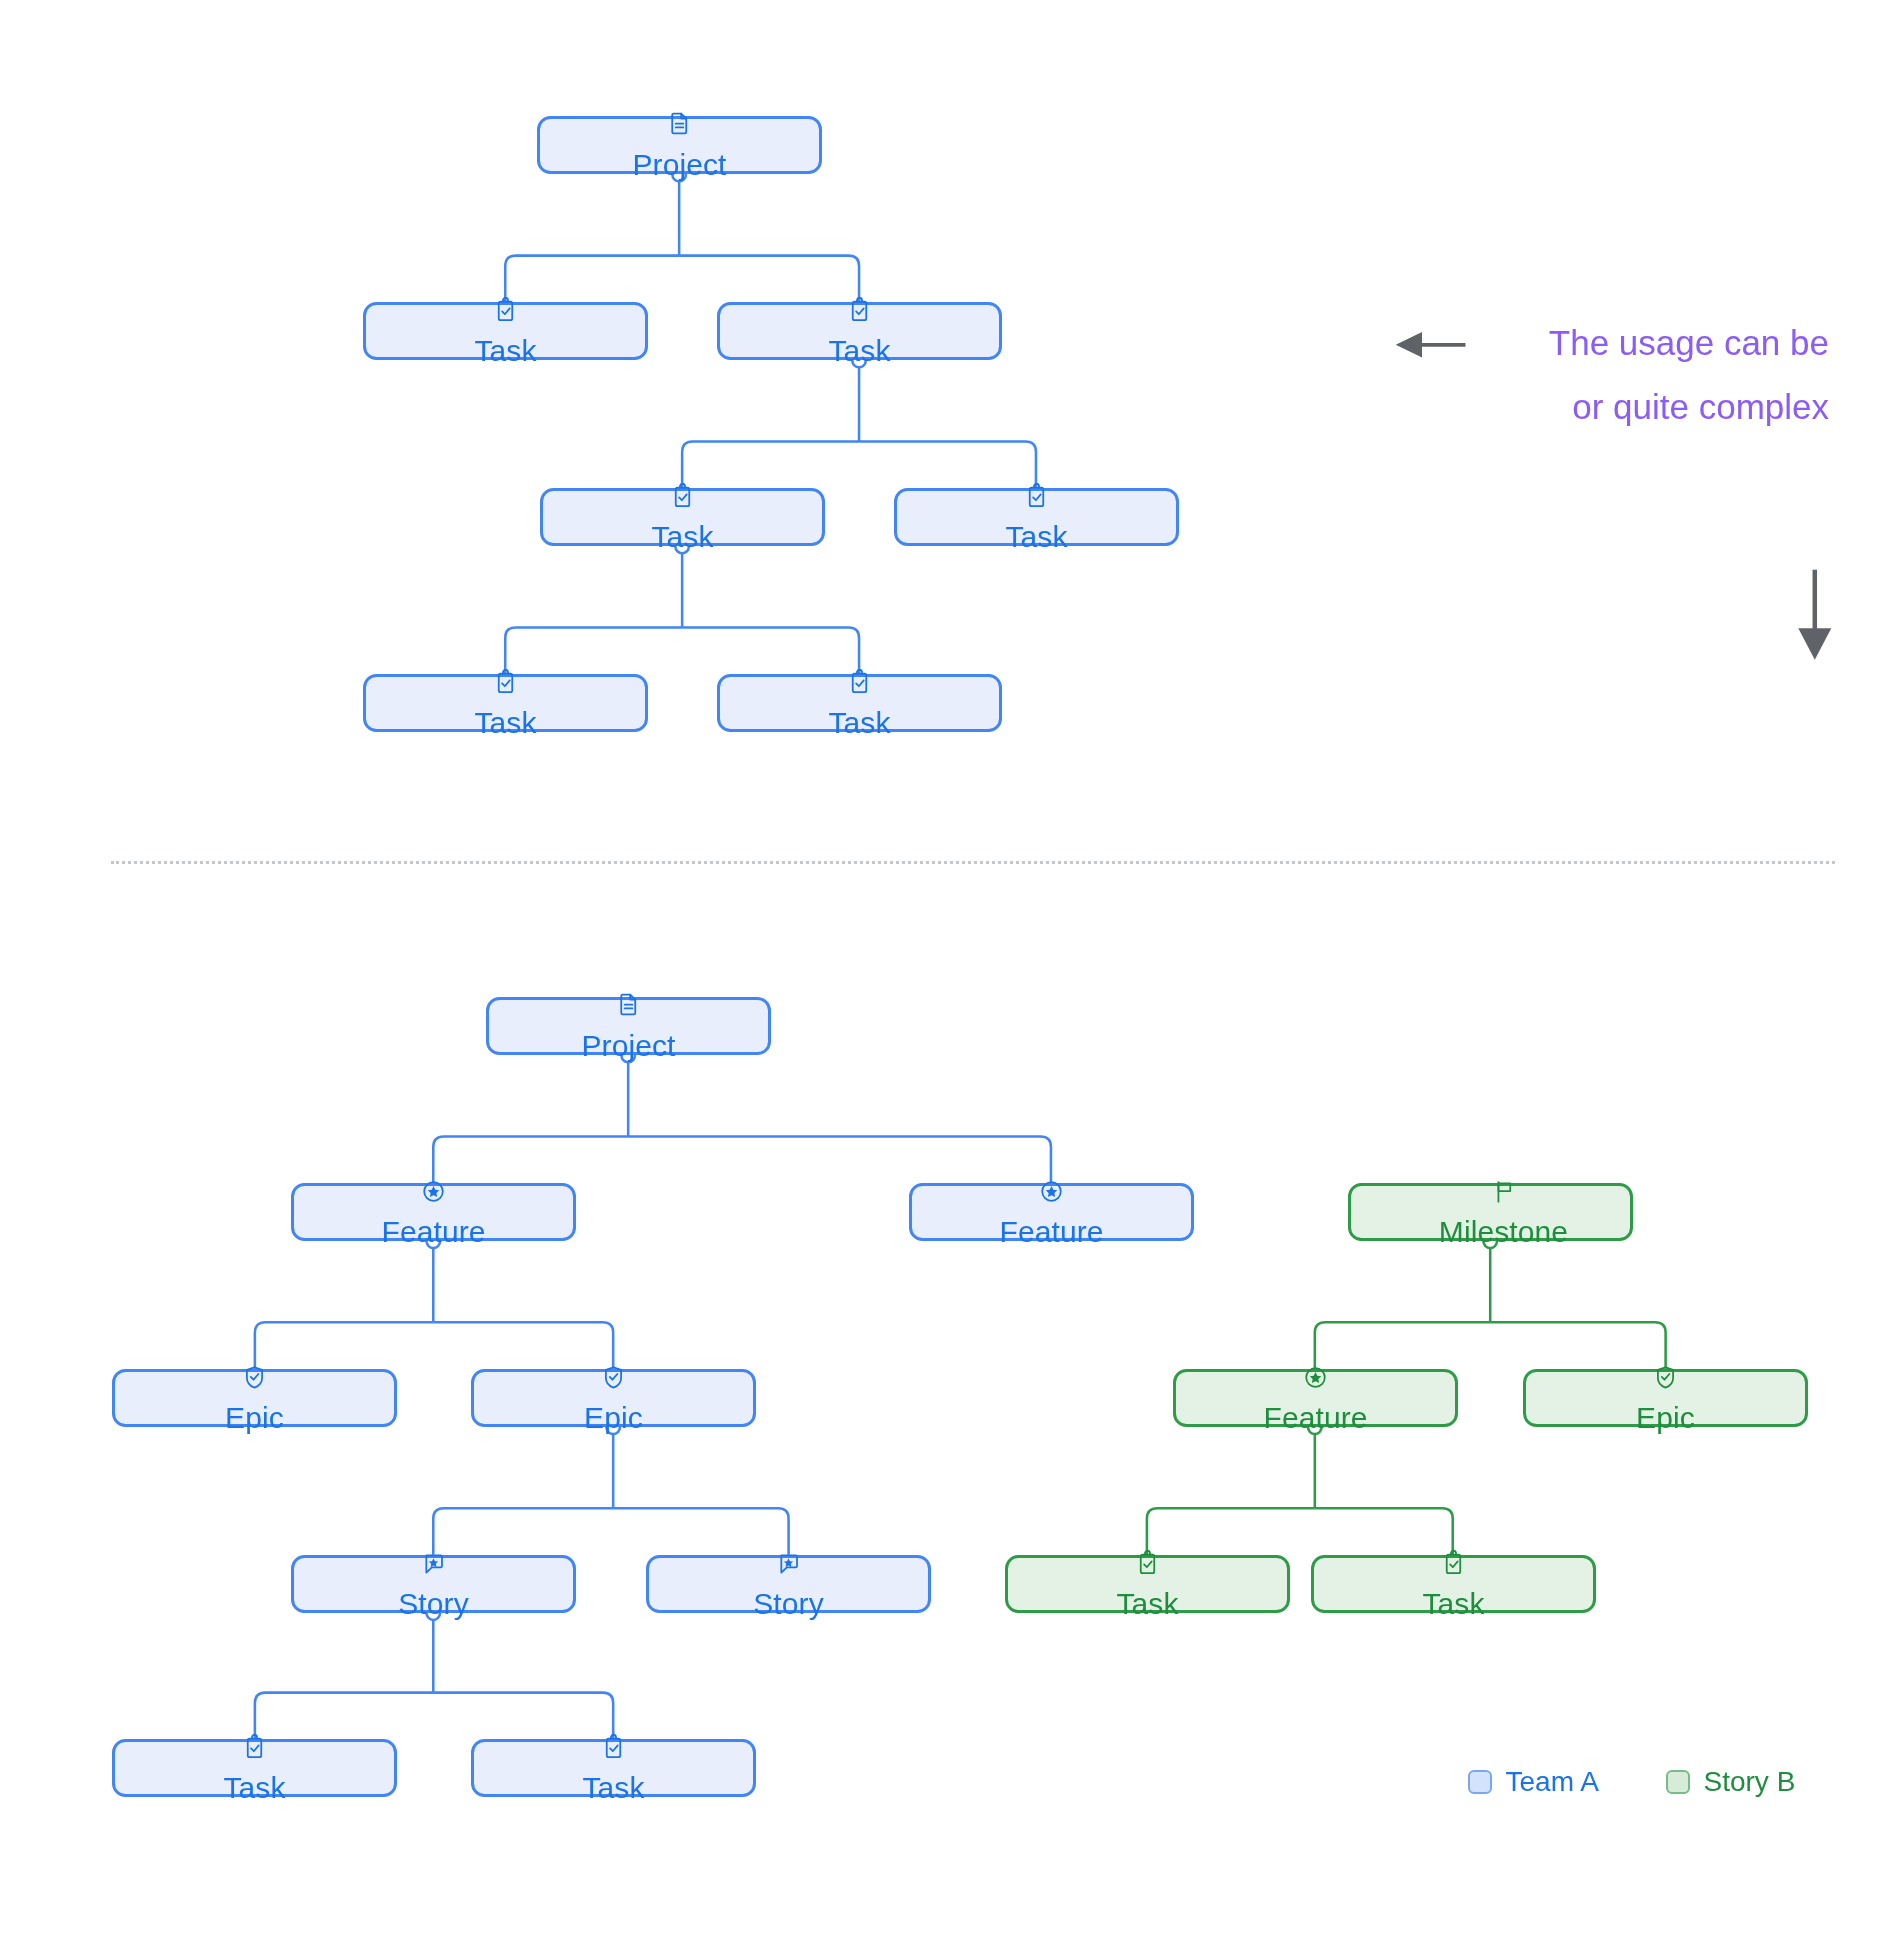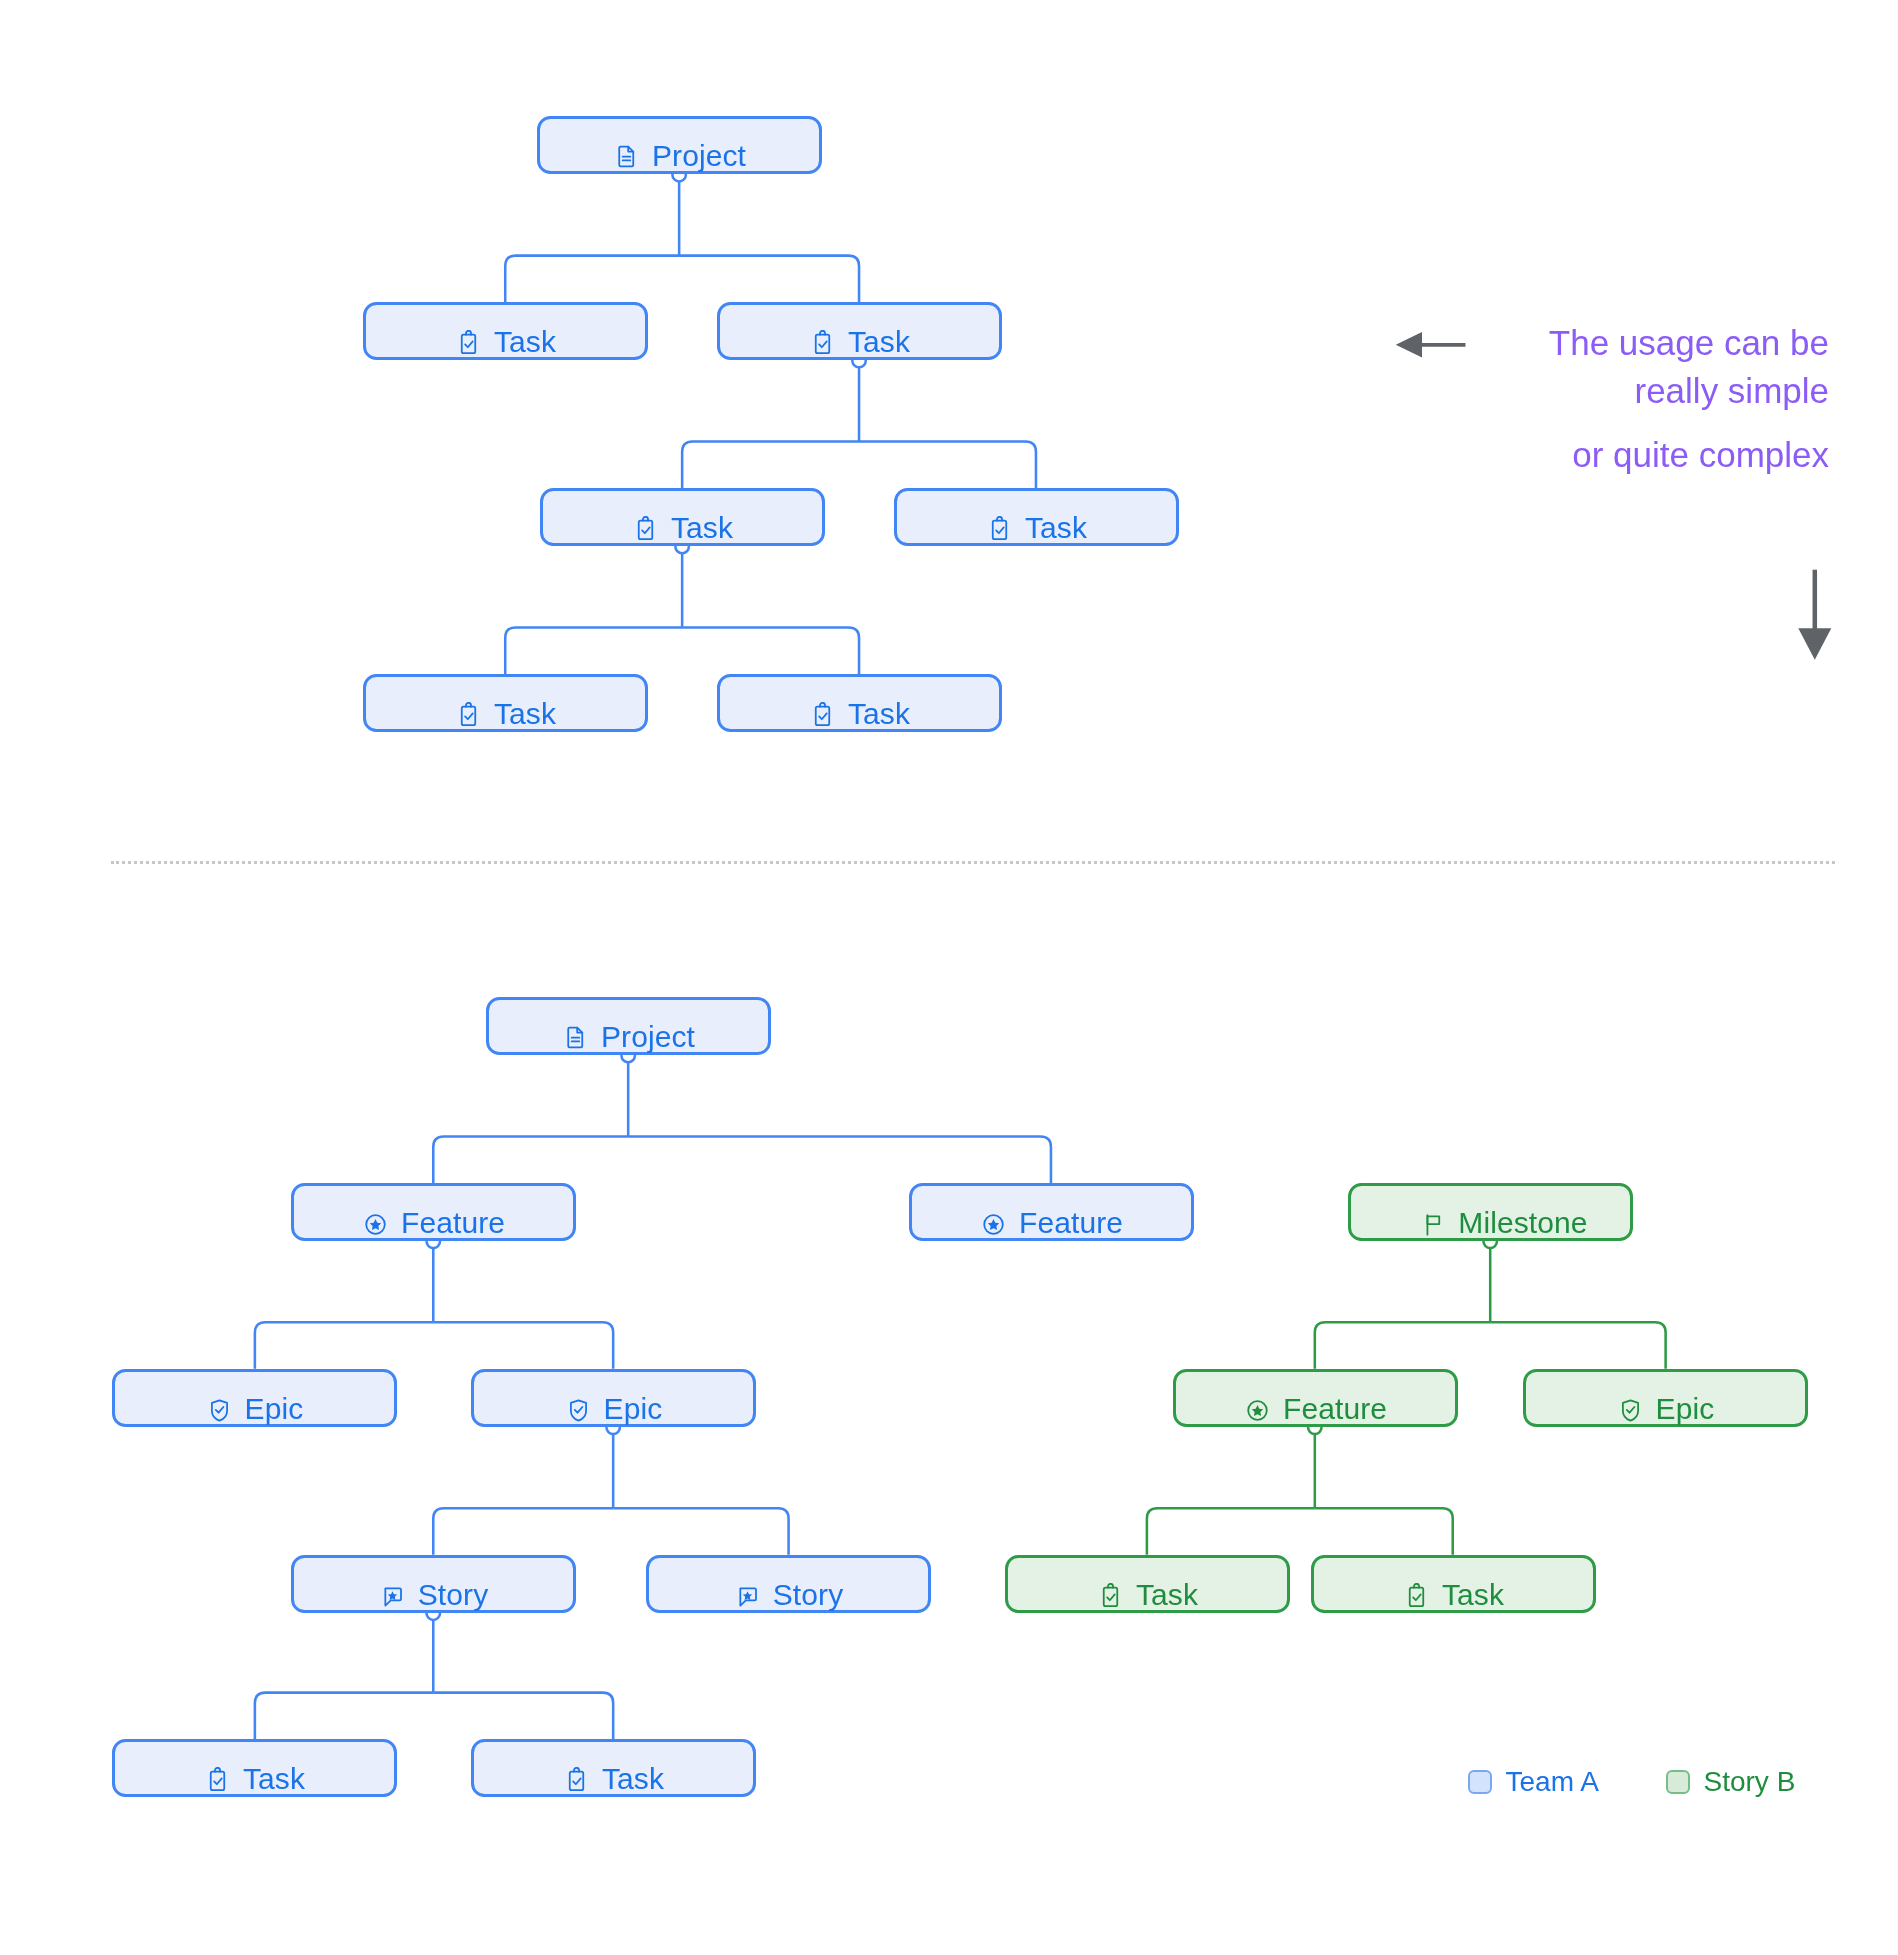--- a/index.html
+++ b/index.html
@@ -22,30 +22,31 @@
     position: absolute;
     left: 0; top: 0;
     width: 1898px; height: 1955px;
     pointer-events: none;
   }
 
   
   .node {
     position: absolute;
     display: flex;
-    align-items: flex-end;
+    align-items: center;
     justify-content: center;
     gap: 12px;
     border-radius: 13.5px;
     border-width: 3px;
     border-style: solid;
     font-size: 30px;
     font-weight: 400;
     letter-spacing: 0.1px;
     white-space: nowrap;
+    flex-direction: column;
   }
   .node .nlabel { line-height: 1; }
   .node .nicon { display: flex; align-items: center; justify-content: center; }
 
   .node.blue {
     background: #e8eefc;
     border-color: #4285f4;
     color: #1a73e8;
   }
   .node.green {
@@ -351,21 +352,20 @@
              <path d="M12 5.5 V4 a3 3 0 0 1 6 0 v1.5" stroke="currentColor" fill="none" stroke-width="2.1" stroke-linecap="round" stroke-linejoin="round"></path>
              <path d="M11 17 l3.2 3.4 L20 13.5" stroke="currentColor" fill="none" stroke-width="2.1" stroke-linecap="round" stroke-linejoin="round"></path>
           </svg>
         </span>
         <span class="nlabel">Task</span>
       </div>
     </div>
 
   <div class="annotation" style="left:1484px; top:319px; width:345px;">
     <div>The usage can be</div>
-    <div>really simple</div>
     <div style="height:16.5px"></div>
     <div>or quite complex</div>
   </div>
 
   <svg class="wires" style="left:0;top:0" viewBox="0 0 2532 2608" xmlns="http://www.w3.org/2000/svg">
     <g>
       <line x1="1955" y1="460" x2="1885" y2="460" stroke="#5f6368" stroke-width="5"></line>
       <polygon points="1862,460 1897,443 1897,477" fill="#5f6368"></polygon>
     </g>
     <g>

